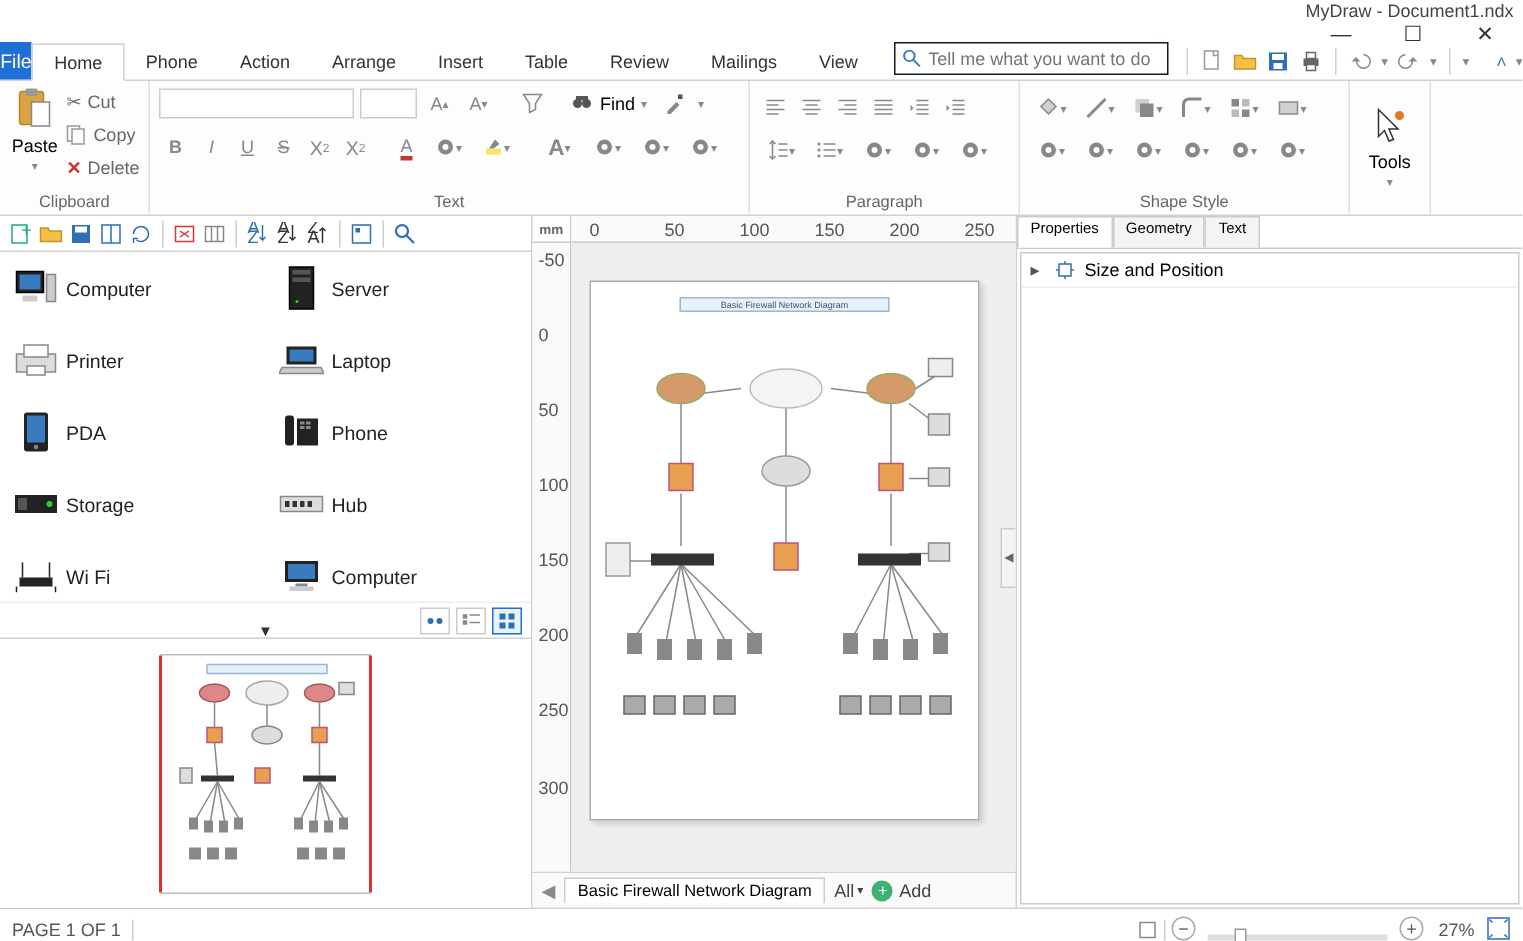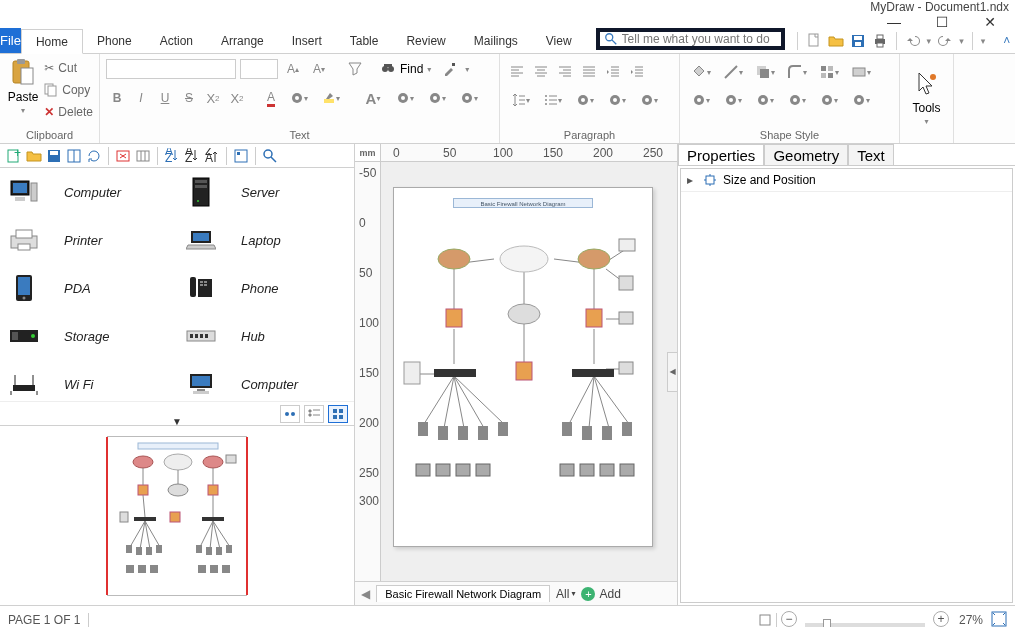--- a/index.html
+++ b/index.html
@@ -11,21 +11,21 @@
 .titlebar .title { flex: 0 0 auto; color: #444; }
 .titlebar .spacer { flex: 1; }
 .win-btns { display: flex; gap: 18px; align-items: center; color: #333; padding-right: 4px; }
 .win-btns span { width: 30px; text-align: center; cursor: default; font-size: 14px; }
 
 
 .tabrow { height: 26px; display: flex; align-items: stretch; border-bottom: 1px solid #d0d0d0; }
 .tab-file { background: #1e6fd6; color: #fff; width: 44px; display: flex; align-items: center; justify-content: center; font-size: 13px; }
 .tab { padding: 0 14px; display: flex; align-items: center; color: #333; cursor: default; }
 .tab.active { border: 1px solid #d0d0d0; border-bottom: 1px solid #fff; background: #fff; position: relative; top: 1px; }
-.tellme { margin-left: 10px; display: flex; align-items: center; border: 4px solid #0f172a; height: 22px; padding: 0 4px; width: 190px; }
+.tellme { margin-left: 10px; display: flex; align-items: center; border: 1px solid #0f172a; height: 22px; padding: 0 4px; width: 190px; }
 .tellme svg { margin-right: 4px; }
 .tellme input { border: none; outline: none; flex: 1; color: #888; font-size: 12px; }
 .qat { display: flex; align-items: center; gap: 6px; margin-left: 10px; }
 .qat .sep { width: 1px; height: 18px; background: #d0d0d0; margin: 0 2px; }
 .qat svg { width: 16px; height: 16px; }
 
 
 .ribbon { height: 90px; display: flex; border-bottom: 1px solid #d0d0d0; background: #fdfdfd; }
 .rgroup { border-right: 1px solid #e0e0e0; padding: 4px 6px 2px 6px; display: flex; flex-direction: column; }
 .rgroup-body { flex: 1; display: flex; align-items: flex-start; gap: 4px; }
@@ -46,21 +46,21 @@
 .shapes-toolbar svg { width: 16px; height: 16px; }
 .shapes-toolbar .sep { width: 1px; height: 18px; background: #ccc; margin: 0 2px; }
 
 
 .main { flex: 1; display: flex; min-height: 0; }
 
 
 .shapes-panel { width: 355px; border-right: 1px solid #d0d0d0; display: flex; flex-direction: column; }
 .shapes-list { flex: 1; overflow: auto; }
 .shapes-grid { display: grid; grid-template-columns: 1fr 1fr; }
-.shape-cell { display: flex; align-items: center; gap: 24px; padding: 10px 8px; font-style: italic; }
+.shape-cell { display: flex; align-items: center; gap: 4px; padding: 10px 8px; }
 .shape-cell .ico { width: 32px; height: 28px; display: flex; align-items: center; justify-content: center; }
 .shape-cell .lbl { color: #222; font-size: 13px; }
 .shapes-views { height: 24px; display: flex; align-items: center; justify-content: flex-end; gap: 4px; padding: 0 6px; border-top: 1px solid #eee; }
 .shapes-views .vbtn { width: 20px; height: 18px; border: 1px solid #ccc; display: flex; align-items: center; justify-content: center; }
 .shapes-views .vbtn.active { border-color: #1e6fd6; background: #eaf2fd; }
 .preview { height: 180px; border-top: 1px solid #d0d0d0; display: flex; align-items: center; justify-content: center; background: #fff; position: relative; }
 .preview .pg { width: 140px; height: 160px; border: 1px solid #bbb; position: relative; }
 .preview .pg::before, .preview .pg::after { content: ""; position: absolute; top: 0; bottom: 0; width: 2px; background: #e03030; }
 .preview .pg::before { left: -2px; }
 .preview .pg::after { right: -2px; }
@@ -81,21 +81,21 @@
 .edge-handle { position: absolute; right: 0; top: 50%; transform: translateY(-50%); width: 10px; height: 40px; background: #f4f4f4; border: 1px solid #ccc; border-right: 0; display:flex; align-items:center; justify-content:center; font-size:8px; color:#666; }
 .sheet-tabs { height: 24px; border-top: 1px solid #d0d0d0; display: flex; align-items: center; gap: 6px; padding: 0 6px; background: #fafafa; }
 .sheet-tab { border: 1px solid #ccc; border-bottom: 0; padding: 2px 8px; background: #fff; font-size: 11px; }
 .sheet-all { font-size: 11px; color: #444; display: flex; align-items: center; gap: 2px; }
 .sheet-add { display: flex; align-items: center; gap: 4px; font-size: 11px; color: #444; }
 .sheet-add .plus { width: 14px; height: 14px; border-radius: 50%; background: #3cb371; color: #fff; display: flex; align-items: center; justify-content: center; font-size: 11px; }
 
 
 .props-panel { width: 338px; border-left: 1px solid #d0d0d0; display: flex; flex-direction: column; }
 .props-tabs { height: 22px; display: flex; border-bottom: 1px solid #ccc; }
-.props-tabs .ptab { padding: 2px 8px; border: 1px solid #ccc; border-bottom: 0; background: #f4f4f4; font-size: 15px; }
+.props-tabs .ptab { padding: 2px 8px; border: 1px solid #ccc; border-bottom: 0; background: #f4f4f4; font-size: 10px; }
 .props-tabs .ptab.active { background: #fff; }
 .props-body { flex: 1; border: 1px solid #ccc; margin: 2px; }
 .prop-row { display: flex; align-items: center; gap: 6px; padding: 4px 6px; border-bottom: 1px solid #eee; }
 .prop-row .exp { width: 10px; color: #555; }
 
 
 .status { height: 22px; border-top: 1px solid #d0d0d0; display: flex; align-items: flex-end; padding: 0 8px; color: #555; font-size: 11px; }
 .status .sep { width: 1px; height: 14px; background: #ccc; margin: 0 8px; }
 .status .spacer { flex: 1; }
 .zoom-slider { width: 120px; height: 4px; background: #ddd; position: relative; margin: 0 8px; }
@@ -752,21 +752,21 @@
     </div>
     <div class="canvas-row">
       <div class="ruler-v">
         <span class="tick" style="top:4px">-50</span>
         <span class="tick" style="top:54px">0</span>
         <span class="tick" style="top:104px">50</span>
         <span class="tick" style="top:154px">100</span>
         <span class="tick" style="top:204px">150</span>
         <span class="tick" style="top:254px">200</span>
         <span class="tick" style="top:304px">250</span>
-        <span class="tick" style="top:332px">300</span>
+        <span class="tick" style="top:356px">300</span>
       </div>
       <div class="canvas">
         <div class="page">
           <div class="dtitle">Basic Firewall Network Diagram</div>
           <svg width="260" height="340" viewBox="0 0 260 340">
             <g stroke="#888" fill="none">
               <line x1="60" y1="50" x2="100" y2="45"></line>
                 <line x1="160" y1="45" x2="200" y2="50"></line>
               <line x1="60" y1="55" x2="60" y2="95"></line>
                 <line x1="130" y1="55" x2="130" y2="90"></line>

